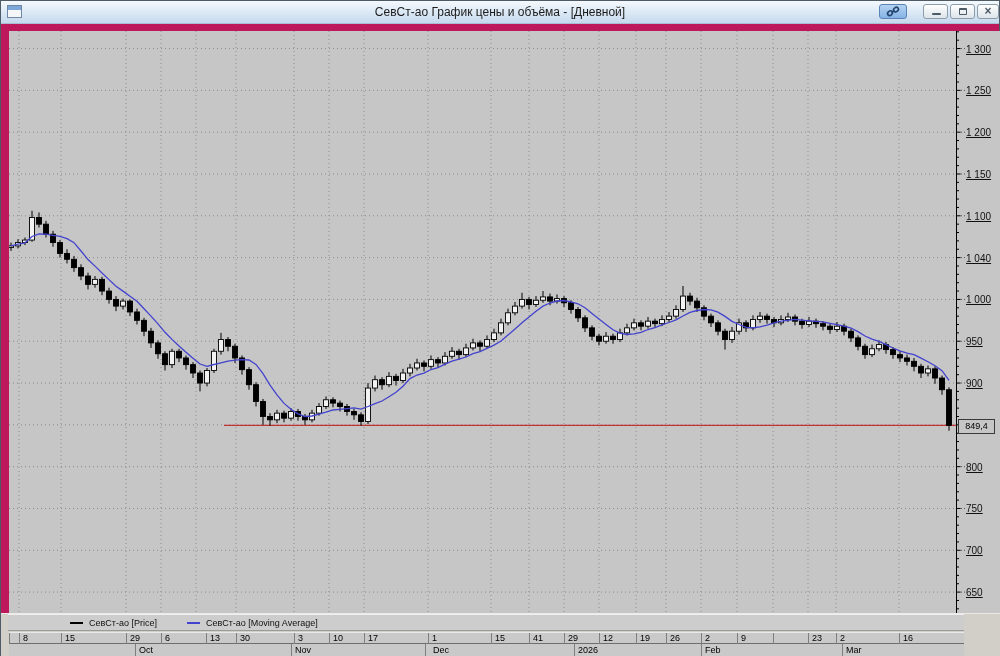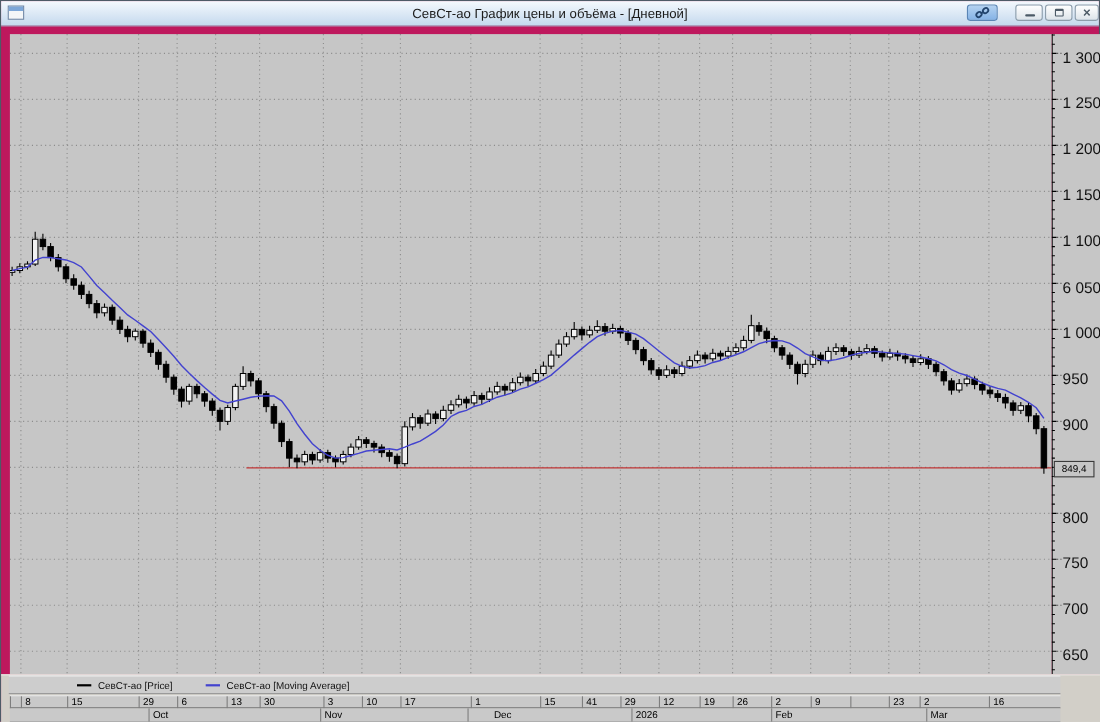--- a/index.html
+++ b/index.html
@@ -15,21 +15,21 @@
   .win-icon::before{content:"";position:absolute;left:0;top:0;right:0;height:4px;background:#7da7d8;}
   .tb-btn{position:absolute;top:3px;height:15px;border:1px solid #8d9dab;border-radius:3px;
     background:linear-gradient(#ffffff,#dde4ea);box-sizing:border-box;text-align:center;cursor:default;}
   .tb-btn.link{background:linear-gradient(#b4d2f0,#85b3e6);border-color:#5a85b5;}
   .glyph-min{position:absolute;left:50%;top:8px;width:9px;height:2px;margin-left:-4px;background:#4c5a66;border-radius:1px;}
   .glyph-restore{position:absolute;left:50%;top:3px;width:8px;height:7px;margin-left:-4px;
     border:1px solid #4c5a66;border-top:2px solid #4c5a66;box-sizing:border-box;border-radius:1px;}
   .glyph-close{font-size:12px;font-weight:bold;color:#4c5a66;line-height:13px;display:block;}
   .plot-wrap{position:absolute;left:8px;top:30px;width:947px;height:582px;background:#c6c6c6;}
   .y-strip{position:absolute;left:955px;top:30px;width:44px;height:582px;background:#c6c6c6;}
-  .y-label{position:absolute;left:10px;font-size:14px;color:#111;white-space:nowrap;}
+  .y-label{position:absolute;left:10px;font-size:10px;color:#111;white-space:nowrap;text-decoration:underline;}
   .price-tag{position:absolute;left:957px;top:418px;width:35px;height:13px;border:1px solid #3a3a3a;
     background:#c6c6c6;font-size:9px;line-height:12px;text-align:center;color:#000;z-index:5;}
   .bottom-panel{position:absolute;left:0;top:612px;width:1000px;height:44px;background:#d2cfc8;border-top:1px solid #eceae6;}
   .legend-bar{position:absolute;left:7px;top:613px;width:956px;height:17px;background:#cdcdcd;
     border-top:1px solid #efefef;border-bottom:1px solid #9a9a9a;box-sizing:border-box;
     display:flex;align-items:center;}
   .legend-entry{display:flex;align-items:center;font-size:9px;color:#111;}
   .legend-dash{width:13px;height:2px;margin-right:6px;}
   .cells-row{position:absolute;left:8px;top:631px;width:955px;height:12px;background:#c9c9c9;
     border-top:1px solid #e9e9e9;border-bottom:1px solid #6e6e6e;box-sizing:border-box;}
@@ -468,21 +468,21 @@
         <line x1="0" y1="17.560344827586206" x2="4" y2="17.560344827586206" stroke="#000" stroke-width="1"></line>
         <line x1="4" y1="17.560344827586206" x2="9" y2="17.560344827586206" stroke="#555" stroke-width="1" stroke-dasharray="2 2"></line>
         <line x1="0" y1="9.198275862068966" x2="3" y2="9.198275862068966" stroke="#000" stroke-width="1"></line>
         <line x1="0" y1="0.8362068965517241" x2="3" y2="0.8362068965517241" stroke="#000" stroke-width="1"></line>
       </svg>
   <div class="y-label" style="top: 13px;">1 300</div>
       <div class="y-label" style="top: 54px;">1 250</div>
       <div class="y-label" style="top: 96px;">1 200</div>
       <div class="y-label" style="top: 138px;">1 150</div>
       <div class="y-label" style="top: 180px;">1 100</div>
-      <div class="y-label" style="top: 222px;">6 050</div>
+      <div class="y-label" style="top: 222px;">1 040</div>
       <div class="y-label" style="top: 263px;">1 000</div>
       <div class="y-label" style="top: 305px;">950</div>
       <div class="y-label" style="top: 347px;">900</div>
       <div class="y-label" style="top: 431px;">800</div>
       <div class="y-label" style="top: 472px;">750</div>
       <div class="y-label" style="top: 514px;">700</div>
       <div class="y-label" style="top: 556px;">650</div>
     </div>
 
   <div class="price-tag">849,4</div>
@@ -524,21 +524,21 @@
       <div class="day-cell" style="left: 799px; width: 28px;">23</div>
       <div class="day-cell" style="left: 827px; width: 63px;">2</div>
       <div class="day-cell" style="left: 890px; width: 65px;">16</div>
     </div>
   <div class="months-row" id="monthsRow">
       <div class="month-sep" style="left: 126px;"></div>
       <div class="month-label" style="left: 126px;">Oct</div>
       <div class="month-sep" style="left: 282px;"></div>
       <div class="month-label" style="left: 282px;">Nov</div>
       <div class="month-sep" style="left: 416px;"></div>
-      <div class="month-label" style="left: 436px;">Dec</div>
+      <div class="month-label" style="left: 420px;">Dec</div>
       <div class="month-sep" style="left: 565px;"></div>
       <div class="month-label" style="left: 565px;">2026</div>
       <div class="month-sep" style="left: 692px;"></div>
       <div class="month-label" style="left: 692px;">Feb</div>
       <div class="month-sep" style="left: 833px;"></div>
       <div class="month-label" style="left: 833px;">Mar</div>
     </div>
 
 </div>
 

